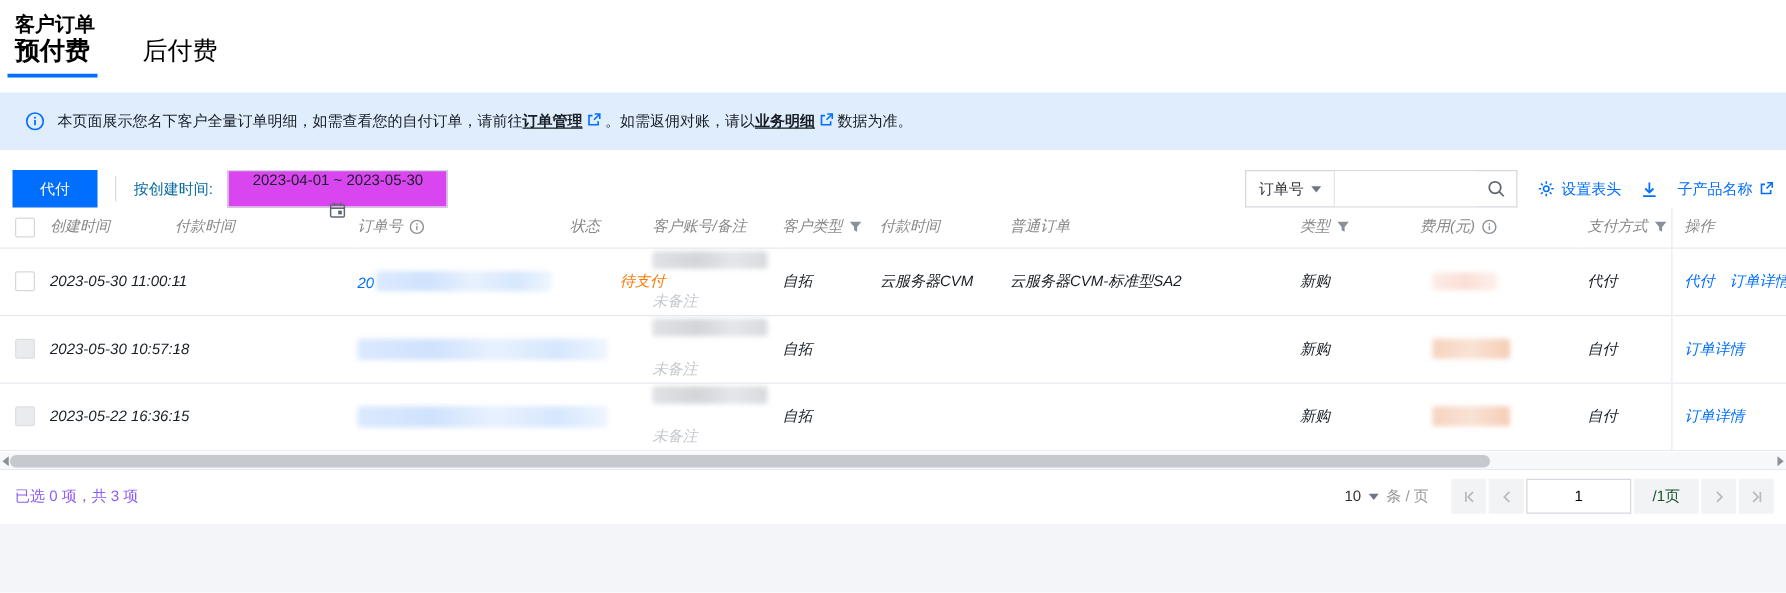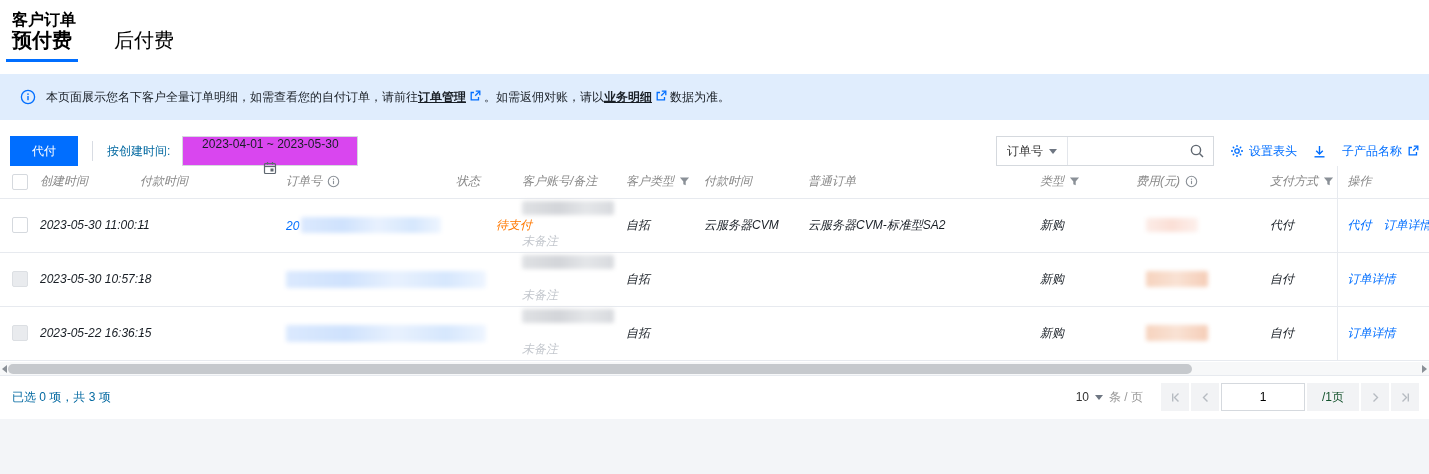--- a/index.html
+++ b/index.html
@@ -70,21 +70,21 @@
 
   
   .hscroll { position:relative; height:14px; background:#f7f8f9; border-top:1px solid #fff; }
   .hscroll-thumb { position:absolute; top:2px; left:8px; width:1184px; height:10px; background:#c6c9cd; border-radius:5px; cursor:pointer; }
   .hs-arrow { position:absolute; top:3px; width:0; height:0; border-top:4px solid transparent; border-bottom:4px solid transparent; cursor:pointer; }
   .hs-left { left:2px; border-right:5px solid #8a9097; }
   .hs-right { right:2px; border-left:5px solid #8a9097; }
 
   
   .footer { height:44px; border-top:1px solid #e7eaef; display:flex; align-items:center; padding:0 10px 0 12px; background:#fff; }
-  .selection-text { color:#0369a1; }
+  .selection-text { color:#8b5cf6; }
   .footer-right { margin-left:auto; display:flex; align-items:center; gap:18px; }
   .page-size { display:flex; align-items:center; gap:6px; cursor:pointer; }
   .page-size .num { color:#333; }
   .per-page { color:#999; }
   .pager { display:flex; align-items:center; gap:2px; }
   .pg-btn { width:28px; height:28px; background:#f2f3f5; display:flex; align-items:center; justify-content:center; cursor:pointer; }
   .pg-input { width:84px; height:28px; border:1px solid #d5d9de; text-align:center; font-size:12px; outline:none; }
   .pg-total { min-width:52px; height:28px; background:#f2f3f5; display:flex; align-items:center; justify-content:center; color:#14532d; padding:0 8px; }
 
   svg { display:block; }

